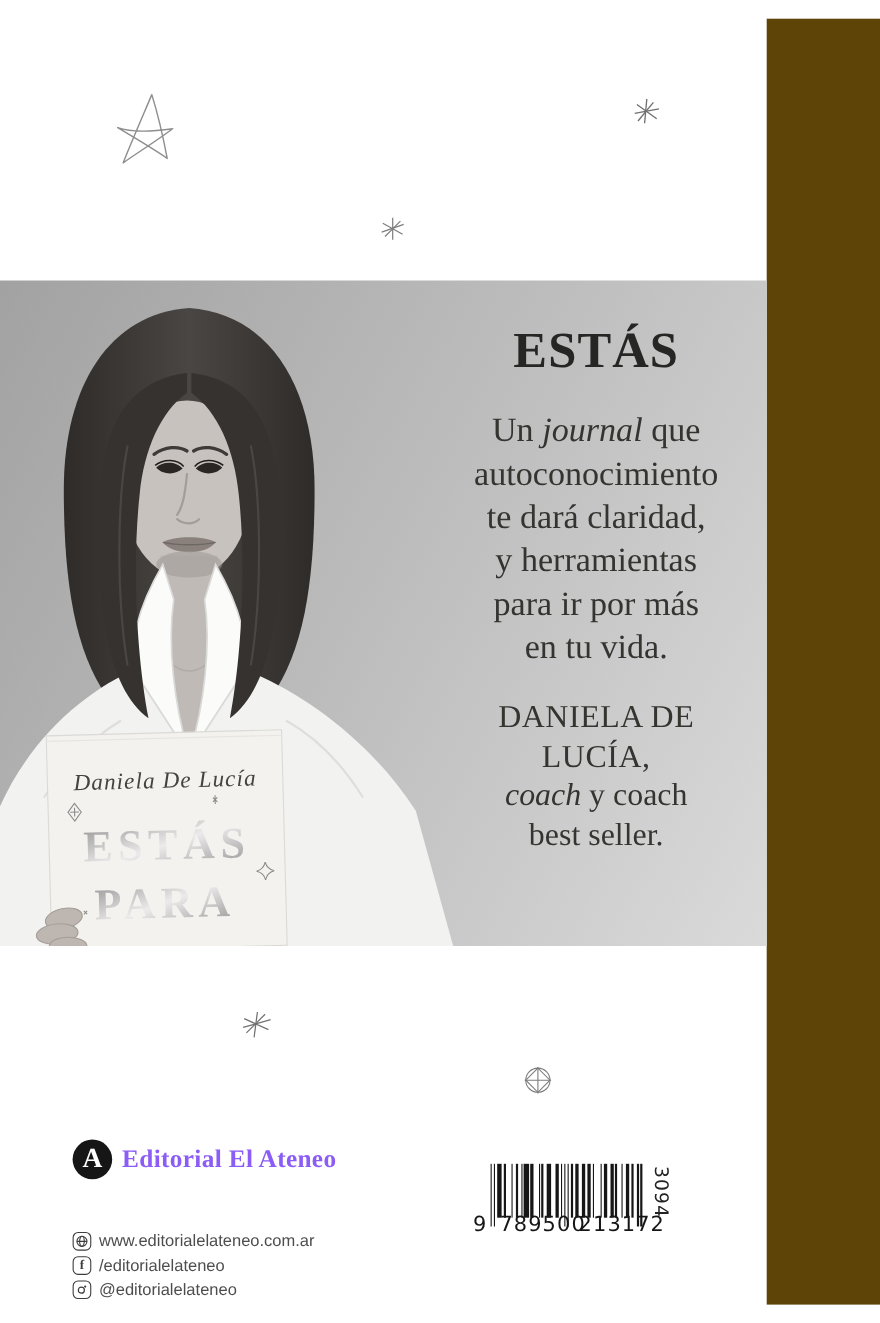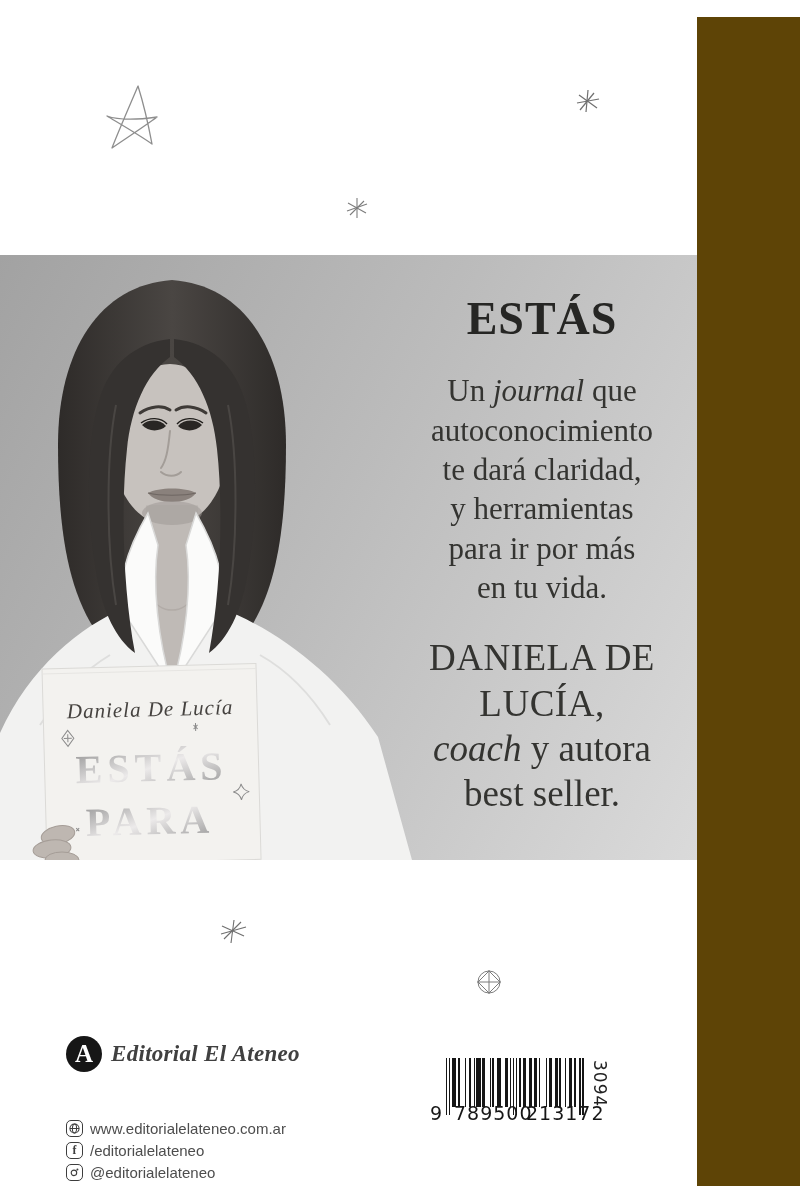--- a/index.html
+++ b/index.html
@@ -16,32 +16,32 @@
   
   .photo{position:absolute;left:0;top:255px;width:697px;height:605px;overflow:hidden;
          background:linear-gradient(118deg,#a2a2a2 0%,#bcbcbc 48%,#dadada 100%);}
   .photo svg.person{position:absolute;left:0;top:0;}
 
   
   .blurb{position:absolute;left:392px;top:0;width:300px;text-align:center;}
   .blurb .title{margin:40px 0 28px;font-family:"Liberation Serif",serif;font-weight:700;
                 font-size:46px;line-height:1.05;letter-spacing:1px;color:#262624;}
   .blurb .body{margin:0 0 28px;font-size:31px;line-height:1.27;color:#343431;}
-  .blurb .author{margin:16px;font-size:37px;line-height:1.22;color:#343431;}
+  .blurb .author{margin:16px;font-size:29px;line-height:1.22;color:#343431;}
   .blurb .line{display:block;}
   .it{font-style:italic;}
   .caps{letter-spacing:.5px;}
 
   
   .logo-row{position:absolute;left:66px;top:1036px;display:flex;align-items:center;gap:9px;}
   .logo-circle{width:36px;height:36px;border-radius:50%;background:#161616;color:#fff;
                display:flex;align-items:center;justify-content:center;
                font-family:"Liberation Serif",serif;font-weight:700;font-size:25px;}
-  .logo-name{font-family:"Liberation Serif",serif;font-style:italic;font-weight:700;
-             font-size:23px;color:#404040;letter-spacing:.3px;}
+  .logo-name{font-family:"Liberation Serif",serif;font-weight:700;
+             font-size:23px;color:#8b5cf6;letter-spacing:.3px;}
   .socials{position:absolute;left:66px;top:1118px;list-style:none;margin:0;padding:0;
            font-family:"Liberation Sans",sans-serif;font-size:15px;color:#4d4d4d;}
   .socials li{display:flex;align-items:center;gap:7px;height:20px;margin-bottom:2px;}
   .s-icon{width:17px;height:17px;border:1.5px solid #3d3d3d;border-radius:5px;box-sizing:border-box;
           display:flex;align-items:center;justify-content:center;flex:0 0 17px;}
   .s-icon.fb{font-family:"Liberation Serif",serif;font-weight:700;font-size:12px;color:#3d3d3d;}
 
   
   .barcode{position:absolute;left:430px;top:1058px;width:190px;height:86px;background:#fff;}
   .bars{position:absolute;left:16px;top:0;width:138px;height:58px;}
@@ -173,21 +173,21 @@
       <p class="body">
         <span class="line"><span>Un </span><span class="it">journal</span><span> que</span></span>
         <span class="line">autoconocimiento</span>
         <span class="line">te dará claridad,</span>
         <span class="line">y herramientas</span>
         <span class="line">para ir por más</span>
         <span class="line">en tu vida.</span>
       </p>
       <p class="author">
         <span class="line caps">DANIELA DE LUCÍA,</span>
-        <span class="line"><span class="it">coach</span><span> y autora</span></span>
+        <span class="line"><span class="it">coach</span><span> y coach</span></span>
         <span class="line">best seller.</span>
       </p>
     </div>
   </section>
 
   <div class="logo-row">
     <span class="logo-circle">
         <span>A</span>
       </span>
     <span class="logo-name">Editorial El Ateneo</span>

